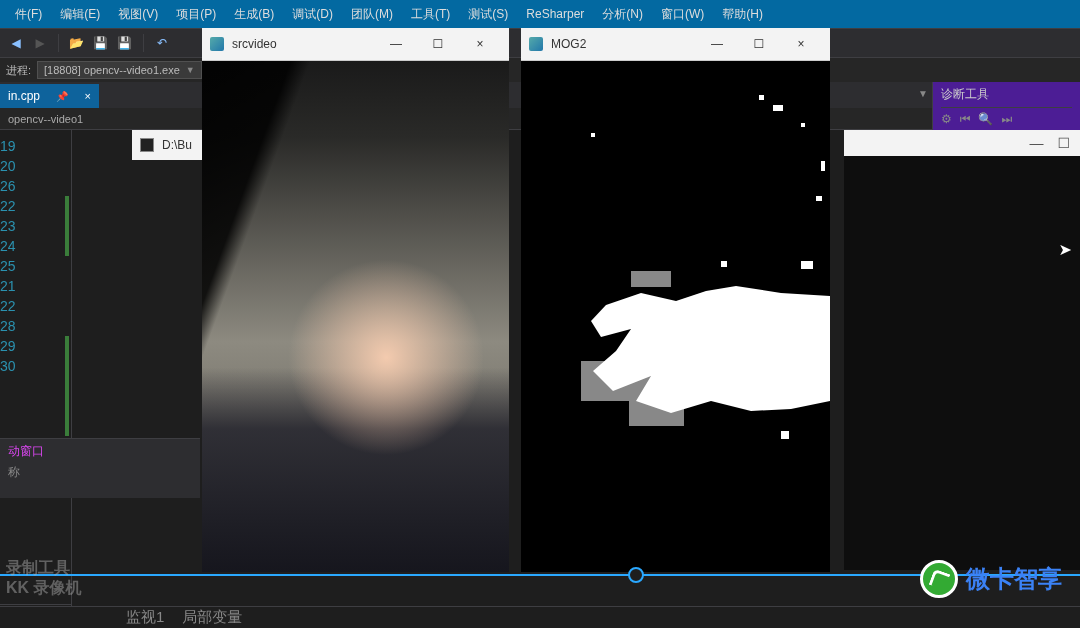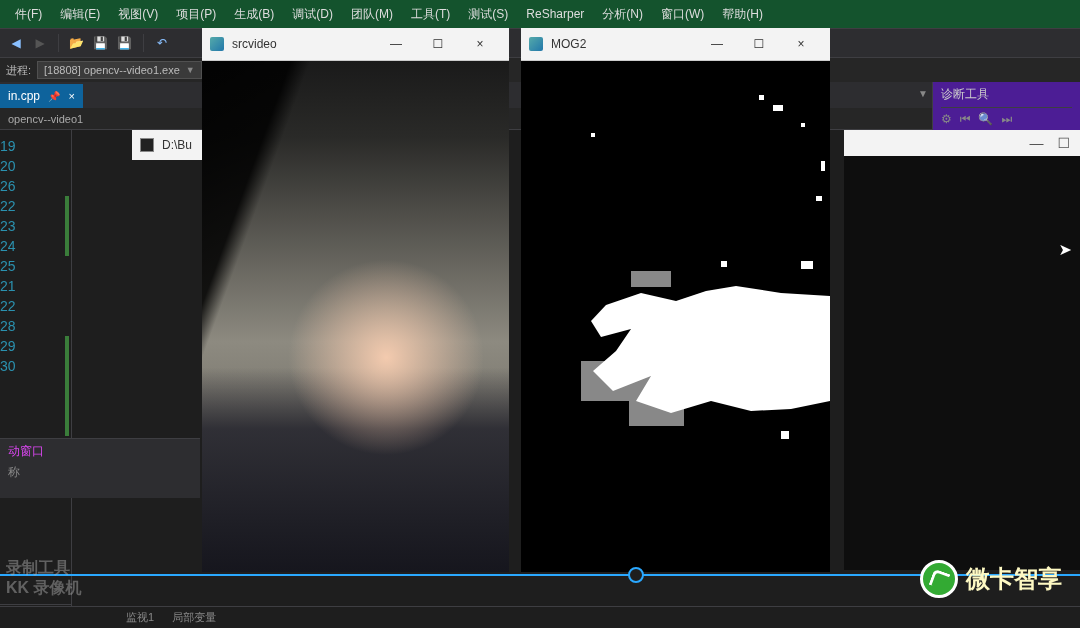--- a/index.html
+++ b/index.html
@@ -1,33 +1,33 @@
 <!DOCTYPE html>
 <html><head>
 <meta charset="utf-8">
 <style>
 * { margin:0; padding:0; box-sizing:border-box; font-family:"Microsoft YaHei",Arial,sans-serif; }
 body { width:1080px; height:628px; background:#1e1e1e; color:#ccc; overflow:hidden; position:relative; }
 
 
-.menubar { height:28px; background:#14532d; display:flex; align-items:center; padding:0 6px; font-size:12px; color:#ddd; }
+.menubar { height:28px; background:#0369a1; display:flex; align-items:center; padding:0 6px; font-size:12px; color:#ddd; }
 .menubar .mi { padding:0 9px; line-height:28px; cursor:default; }
 
 
 .toolbar { height:30px; background:#2d2d30; border-top:1px solid #3e3e42; border-bottom:1px solid #3e3e42; display:flex; align-items:center; padding:0 6px; gap:4px; }
 .toolbar .sep { width:1px; height:18px; background:#3e3e42; margin:0 4px; }
 .tb-btn { width:20px; height:20px; display:flex; align-items:center; justify-content:center; color:#8ac0ff; font-size:12px; }
 
 
 .procbar { height:24px; background:#262626; display:flex; align-items:center; padding:0 6px; font-size:11px; color:#bbb; }
 .procbar .proc { background:#3a3a3a; border:1px solid #505050; padding:2px 6px; margin-left:6px; display:flex; align-items:center; gap:6px; }
 
 
 .tabs { height:26px; background:#2d2d30; display:flex; align-items:flex-end; }
-.tab { height:24px; background:#0e639c; color:#fff; padding:0 8px; display:flex; align-items:center; font-size:12px; gap:8px; }
+.tab { height:24px; background:#0e639c; color:#fff; padding:0 8px; display:flex; align-items:center; font-size:12px; gap:16px; }
 .tab .close { color:#fff; font-size:11px; }
 .tab .pin { color:#cfe8ff; font-size:10px; }
 
 
 .crumbs { height:22px; background:#262626; border-bottom:1px solid #3e3e42; display:flex; align-items:center; padding:0 8px; font-size:11px; color:#aaa; gap:6px; }
 
 
 .mainrow { display:flex; height:calc(100% - 28px - 30px - 24px - 26px - 22px); }
 
 
@@ -45,21 +45,21 @@
 .rpanel .hdr { border-bottom:1px solid #3e3e42; padding-bottom:4px; margin-bottom:4px; }
 .rpanel .tl { display:flex; gap:8px; color:#888; font-size:12px; }
 .rdrop { position:absolute; right:152px; top:88px; color:#888; font-size:10px; }
 
 
 .autowin { position:absolute; left:0; top:438px; width:200px; height:60px; background:#2d2d30; border-top:1px solid #3e3e42; font-size:12px; color:#ccc; padding:4px 8px;}
 .autowin .hdr{font-size:12px;color:#d946ef;}
 .autowin .row{color:#888;margin-top:4px;}
 
 
-.statusbar { position:absolute; left:0; bottom:0; width:100%; height:22px; background:#1e1e1e; border-top:1px solid #3e3e42; display:flex; align-items:center; padding:0 8px; font-size:11px; color:#888; gap:18px; }
+.statusbar { position:absolute; left:0; bottom:0; width:100%; height:22px; background:#1e1e1e; border-top:1px solid #3e3e42; display:flex; align-items:center; padding:0 8px; font-size:15px; color:#888; gap:18px; }
 
 
 .win { position:absolute; background:#fff; }
 .win .tb { height:30px; background:#f3f3f3; display:flex; align-items:center; padding:16px 8px; font-size:12px; color:#333; border-bottom:1px solid #ccc; }
 .win .tb .ico { width:14px;height:14px;background:linear-gradient(135deg,#5aa,#27a);margin-right:8px;border-radius:2px; }
 .win .tb .title{flex:1;}
 .win .tb .wbtn{width:42px;height:28px;display:flex;align-items:center;justify-content:center;color:#333;font-size:12px;}
 .win .body { width:100%; height:calc(100% - 30px); background:#000; position:relative; overflow:hidden; }
 
 .srcvideo { left:202px; top:28px; width:307px; height:541px; }
@@ -88,21 +88,21 @@
 
 .timeline { position:absolute; left:0; right:0; top:564px; height:22px; }
 .timeline .line{position:absolute;left:0;right:0;top:10px;height:2px;background:#2aa8ff;}
 .timeline .knob{position:absolute;top:3px;left:628px;width:16px;height:16px;border:2px solid #2aa8ff;border-radius:50%;background:#1e1e1e;}
 
 
 .recorder{position:absolute;left:6px;bottom:30px;font-size:16px;color:rgba(180,180,180,.45);font-weight:600;line-height:20px;}
 .timecode{position:absolute;left:0;bottom:8px;font-size:12px;color:#ddd;padding:0 4px;}
 
 
-.wm{position:absolute;right:18px;bottom:30px;display:flex;align-items:center;gap:8px;color:#fef9c3;font-size:24px;font-weight:600;}
+.wm{position:absolute;right:18px;bottom:30px;display:flex;align-items:center;gap:8px;color:#3b82f6;font-size:24px;font-weight:600;}
 .wm .ring{width:38px;height:38px;border-radius:50%;background:#3a3;border:3px solid #fff;display:flex;align-items:center;justify-content:center;}
 .wm .ring::after{content:"";width:14px;height:14px;border:3px solid #fff;border-bottom:none;border-right:none;border-radius:6px 0 0 0;transform:rotate(20deg);}
 
 
 .cursor{position:absolute;right:8px;top:240px;color:#fff;font-size:16px;}
 </style>
 </head>
 <body>
 
 <div class="menubar">

